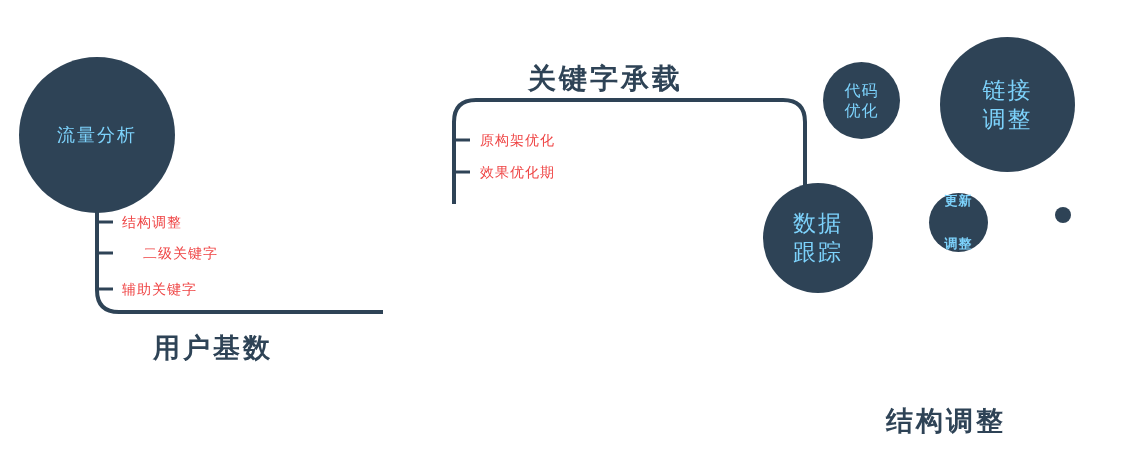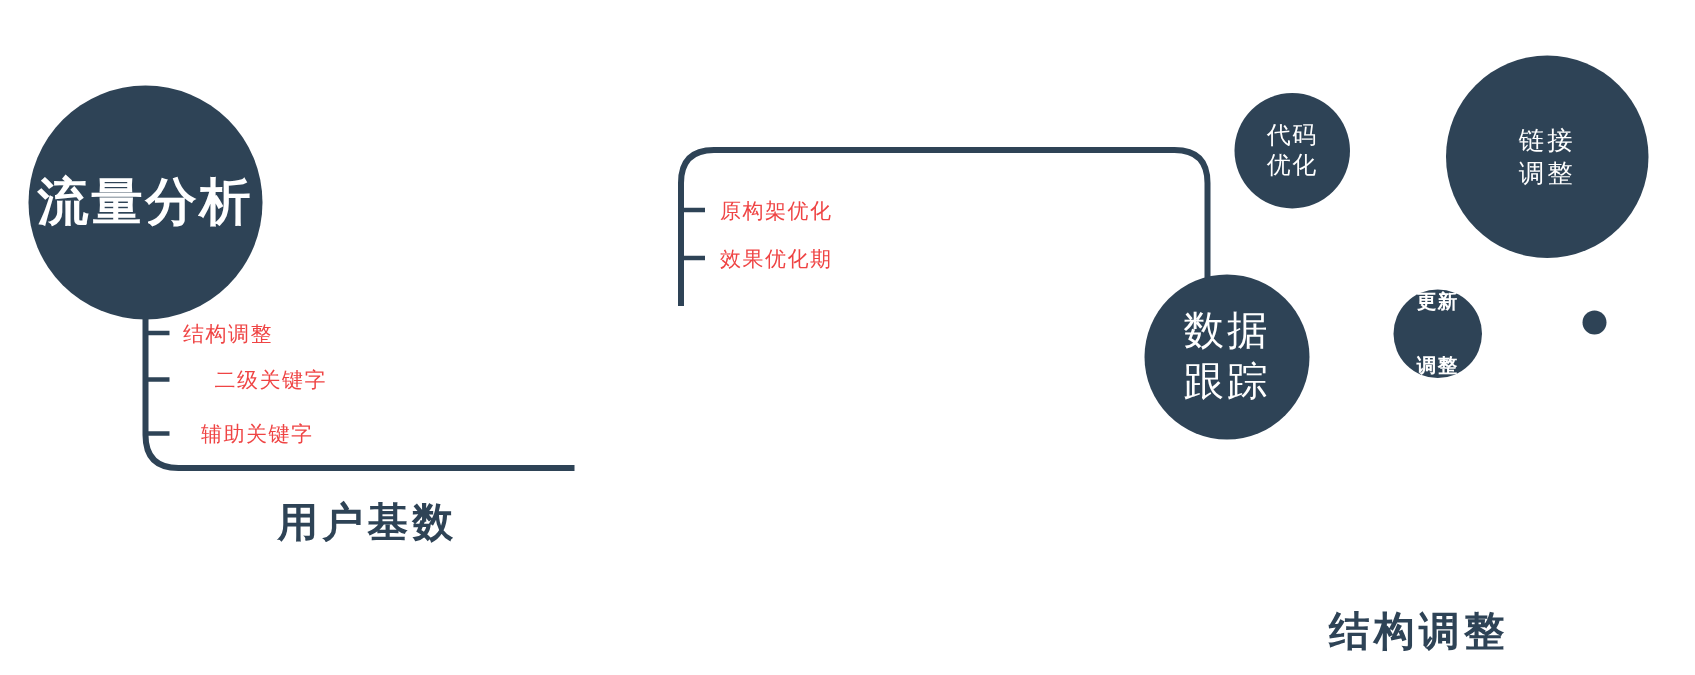--- a/index.html
+++ b/index.html
@@ -18,60 +18,60 @@
   .connectors {
     position: absolute;
     left: 0; top: 0;
     width: 1130px; height: 450px;
     pointer-events: none;
   }
   .circle {
     position: absolute;
     border-radius: 50%;
     background: #2e4356;
-    color: #ffffff;
+    color: #7dd3fc;
     display: flex;
     flex-direction: column;
     align-items: center;
     justify-content: center;
     text-align: center;
     line-height: 1.25;
     letter-spacing: 2px;
   }
-  .c-traffic  { left: 19px;  top: 57px;  width: 156px; height: 156px; font-size: 34px; font-weight: bold; }
+  .c-traffic  { left: 19px;  top: 57px;  width: 156px; height: 156px; font-size: 18px; }
   .c-structure{ left: 374px; top: 199px; width: 148px; height: 148px; font-size: 26px; }
-  .c-data     { left: 763px; top: 183px; width: 110px; height: 110px; font-size: 27px; }
+  .c-data     { left: 763px; top: 183px; width: 110px; height: 110px; font-size: 23px; }
   .c-code     { left: 823px; top: 62px;  width: 77px;  height: 77px;  font-size: 16px; letter-spacing: 1px; }
-  .c-link     { left: 964px; top: 37px;  width: 135px; height: 135px; font-size: 17px; }
+  .c-link     { left: 940px; top: 37px;  width: 135px; height: 135px; font-size: 23px; }
   .c-update   { left: 929px; top: 193px; width: 59px;  height: 59px;  font-size: 13px; font-weight: 700; letter-spacing: 1px; justify-content: space-between; }
   .c-dot      { left: 1055px;top: 207px; width: 16px;  height: 16px; }
   .c-report   { left: 931px; top: 257px; width: 109px; height: 109px; font-size: 24px; font-weight: 700; }
 
   .edge-label {
     position: absolute;
     color: #2e4356;
     font-weight: 600;
     letter-spacing: 3px;
     white-space: nowrap;
   }
   .el-keyword { left: 528px; top: 60px;  font-size: 28px; }
-  .el-user    { left: 153px; top: 330px; font-size: 27px; font-weight: 700; margin-left: 32px; }
+  .el-user    { left: 153px; top: 330px; font-size: 27px; font-weight: 700; }
   .el-effect  { left: 886px; top: 403px; font-size: 27px; }
 
   .branch-label {
     position: absolute;
     color: #ef4444;
     font-size: 14px;
     line-height: 16px;
     letter-spacing: 1px;
     white-space: nowrap;
   }
   .bl-left-0 { left: 122px; top: 214px; }
   .bl-left-1 { left: 122px; top: 245px; margin-left: 21px; }
-  .bl-left-2 { left: 122px; top: 281px; margin-left: 12px; }
+  .bl-left-2 { left: 122px; top: 281px; }
   .bl-mid-0  { left: 480px; top: 132px; }
   .bl-mid-1  { left: 480px; top: 164px; }
 </style>
 </head>
 <body>
 
 <div class="canvas">
 
   <svg class="connectors" viewBox="0 0 1130 450" xmlns="http://www.w3.org/2000/svg">
 
@@ -106,20 +106,21 @@
   </div>
 
   <div class="circle c-update">
     <span>更新</span>
     <span>调整</span>
   </div>
 
   <div class="circle c-dot"></div>
 
 
+  <div class="edge-label el-keyword">关键字承载</div>
   <div class="edge-label el-user">用户基数</div>
   <div class="edge-label el-effect">结构调整</div>
 
   <div class="branch-label bl-left-0">结构调整</div>
   <div class="branch-label bl-left-1">二级关键字</div>
   <div class="branch-label bl-left-2">辅助关键字</div>
 
   <div class="branch-label bl-mid-0">原构架优化</div>
   <div class="branch-label bl-mid-1">效果优化期</div>
 

